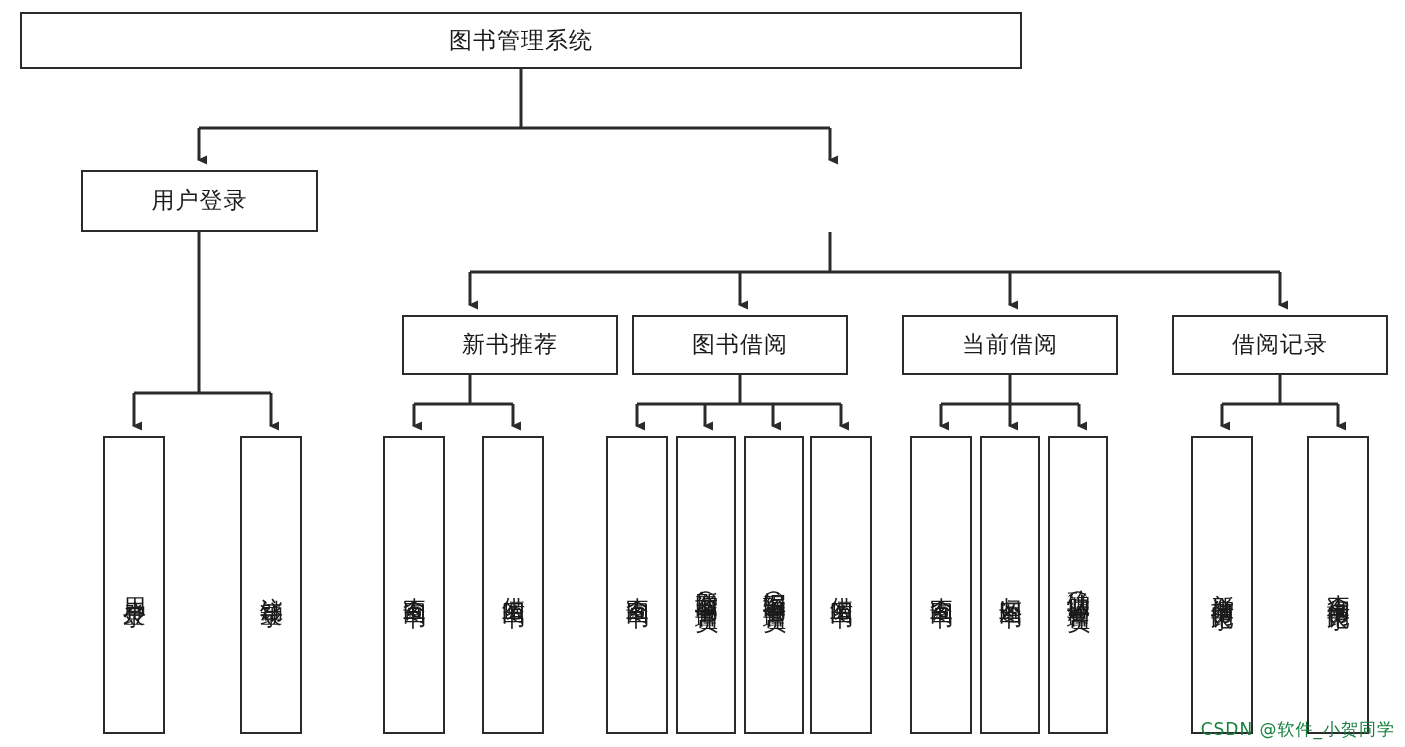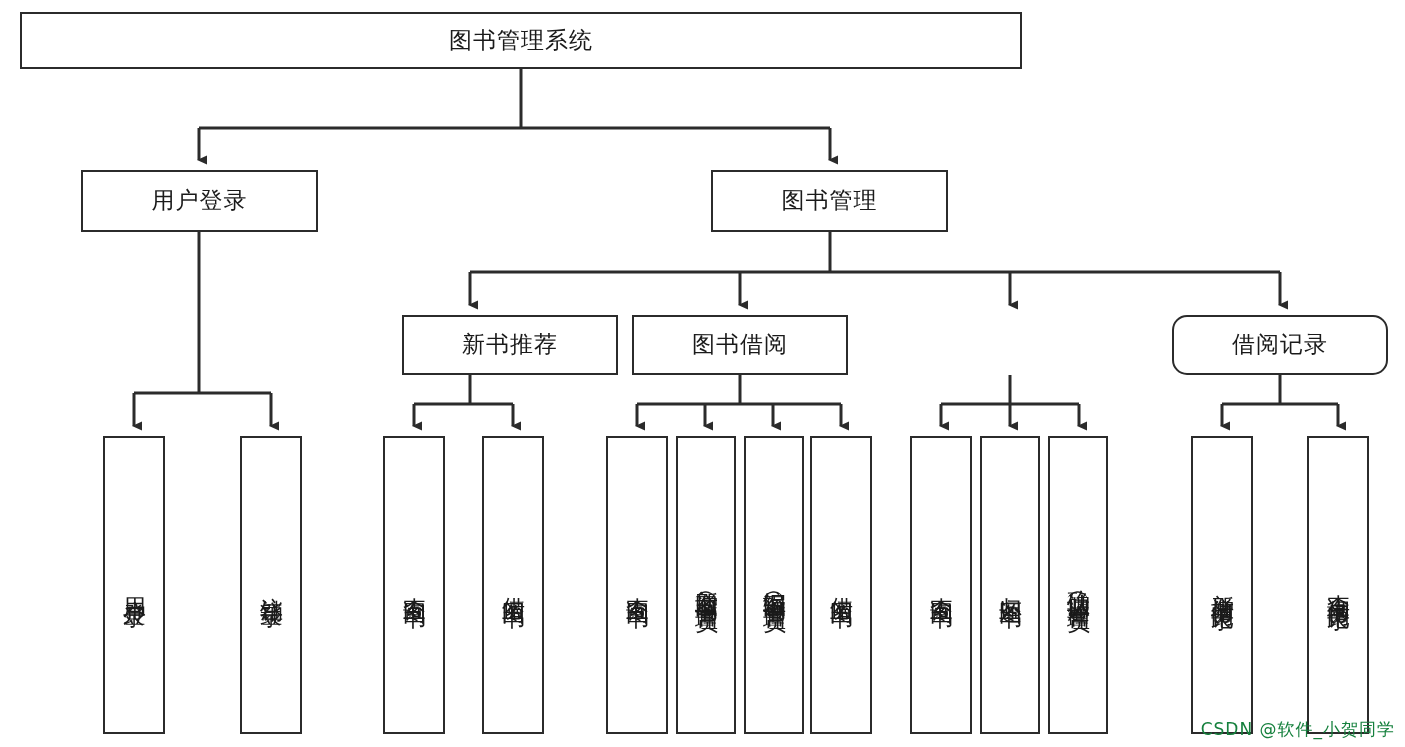--- a/index.html
+++ b/index.html
@@ -110,31 +110,31 @@
     </g>
   </svg>
 
   <div class="node root horiz" style="left:20px;top:12px;width:1002px;height:57px;">
     <span class="lbl">图书管理系统</span>
   </div>
 
   <div class="node horiz" style="left:81px;top:170px;width:237px;height:62px;">
     <span class="lbl">用户登录</span>
   </div>
-  <div class="node horiz" style="left:711px;top:170px;width:237px;height:62px;">
-    <span class="lbl">图书管理</span>
-  </div>
 
   <div class="node horiz" style="left:362px;top:315px;width:216px;height:60px;margin-left:40px;">
     <span class="lbl">新书推荐</span>
   </div>
   <div class="node horiz" style="left:632px;top:315px;width:216px;height:60px;">
     <span class="lbl">图书借阅</span>
   </div>
-  <div class="node horiz" style="left:1172px;top:315px;width:216px;height:60px;border-radius:15px;">
+  <div class="node horiz" style="left:902px;top:315px;width:216px;height:60px;">
+    <span class="lbl">当前借阅</span>
+  </div>
+  <div class="node horiz" style="left:1172px;top:315px;width:216px;height:60px;">
     <span class="lbl">借阅记录</span>
   </div>
 
   <div class="node vert" style="left:103px;top:436px;width:62px;height:298px;">
     <span class="lbl">用户登录</span>
   </div>
   <div class="node vert" style="left:240px;top:436px;width:62px;height:298px;">
     <span class="lbl">注销登录</span>
   </div>
 

